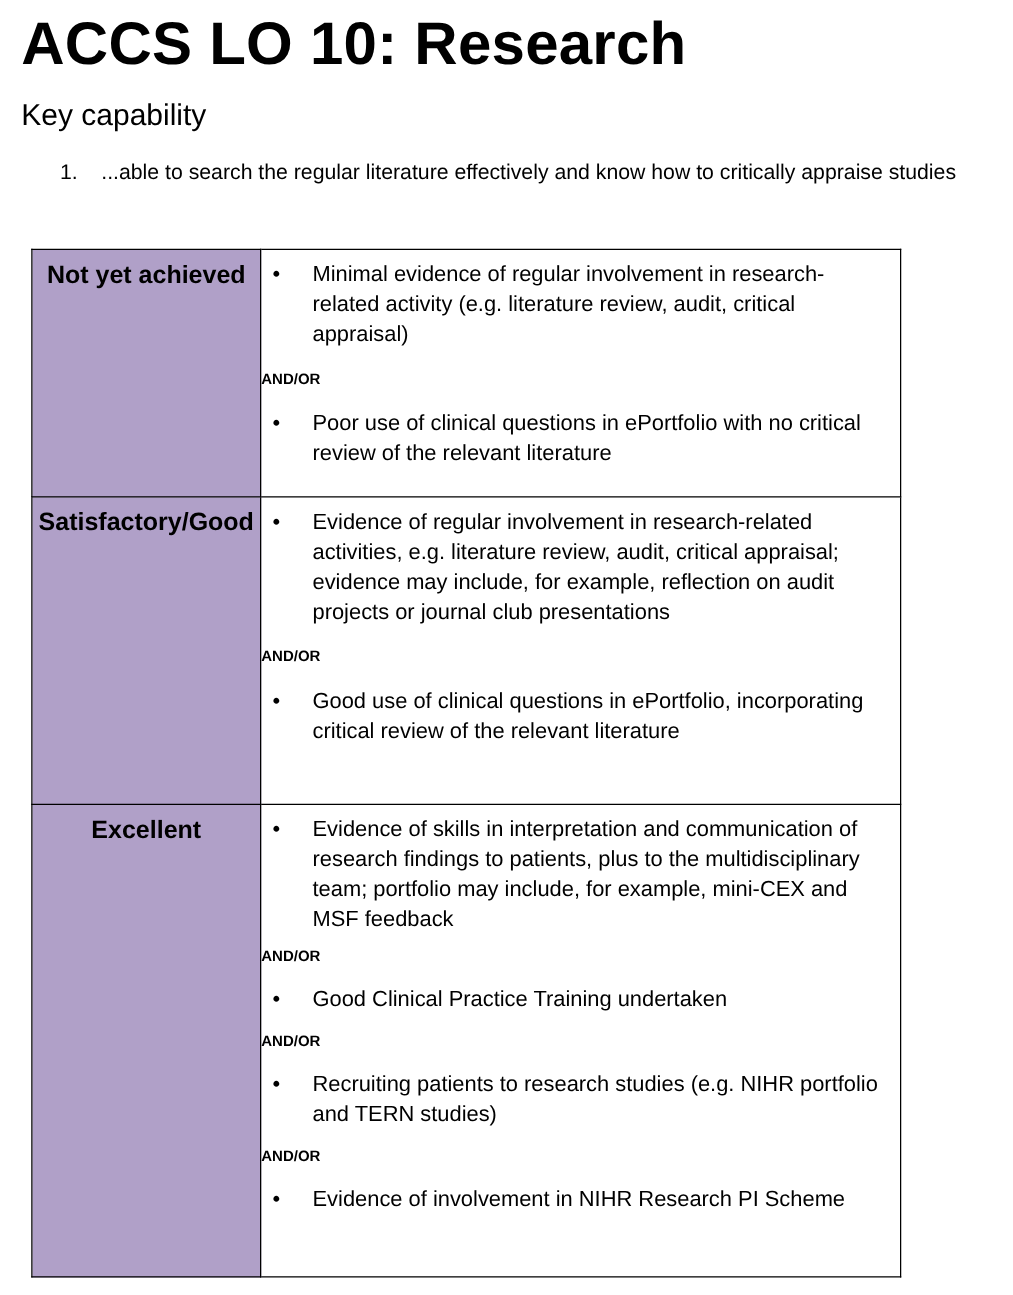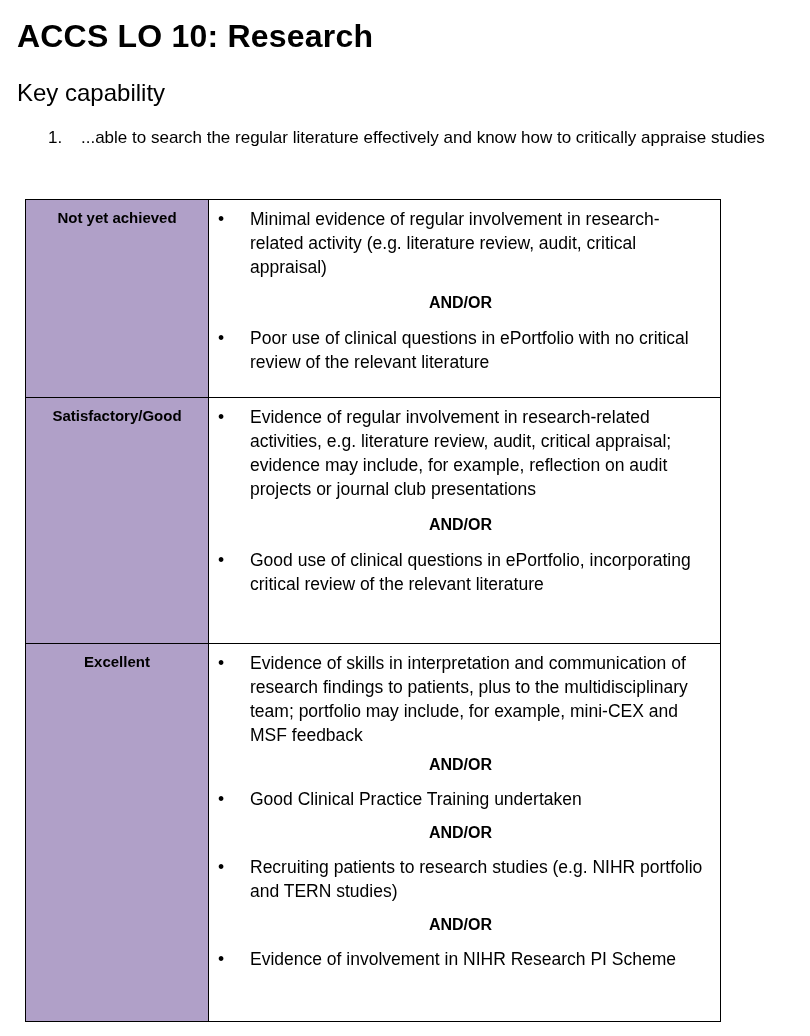--- a/index.html
+++ b/index.html
@@ -1,28 +1,28 @@
 <!DOCTYPE html>
 <html><head>
 <meta charset="utf-8">
 <style>
   html, body { margin: 0; padding: 0; background: #ffffff; }
   body { width: 810px; height: 1036px; position: relative; overflow: hidden; font-family: "Liberation Sans", sans-serif; color: #000; }
-  .title { position: absolute; left: 17px; top: 12px; font-size: 32px; font-weight: bold; letter-spacing: 0.2px; margin: 0; line-height: 48px; }
+  .title { position: absolute; left: 17px; top: 12px; font-size: 48px; font-weight: bold; letter-spacing: 0.2px; margin: 0; line-height: 48px; }
   .subtitle { position: absolute; left: 17px; top: 78px; font-size: 24px; font-weight: normal; margin: 0; line-height: 30px; }
   .capability { position: absolute; left: 48px; top: 126px; width: 760px; font-size: 17px; line-height: 24px; }
   .capability .num { position: absolute; left: 0; top: 0; }
   .capability .text { position: absolute; left: 33px; top: 0; width: 727px; }
   table.grid { position: absolute; left: 25px; top: 199px; width: 696px; border-collapse: collapse; table-layout: fixed; }
   table.grid td { border: 1.5px solid #000; vertical-align: top; padding: 0; }
-  td.level { width: 182px; background: #b0a0c8; text-align: center; font-weight: bold; font-size: 15px; padding-top: 9px !important; }
+  td.level { width: 182px; background: #b0a0c8; text-align: center; font-weight: bold; font-size: 20px; padding-top: 9px !important; }
   td.desc { padding: 7px 8px 0 0 !important; font-size: 17.5px; line-height: 24px; }
   .item { position: relative; padding-left: 41px; }
   .item .bullet { position: absolute; left: 9px; top: 0; }
-  .andor { text-align: center; font-weight: bold; font-size: 16px; }
+  .andor { text-align: left; font-weight: bold; font-size: 12px; }
 </style>
 </head>
 <body>
 
 <h1 class="title">ACCS LO 10: Research</h1>
 <h2 class="subtitle">Key capability</h2>
 
 <div class="capability">
   <span class="num">1.</span>
   <span class="text">...able to search the regular literature effectively and know how to critically appraise studies</span>

